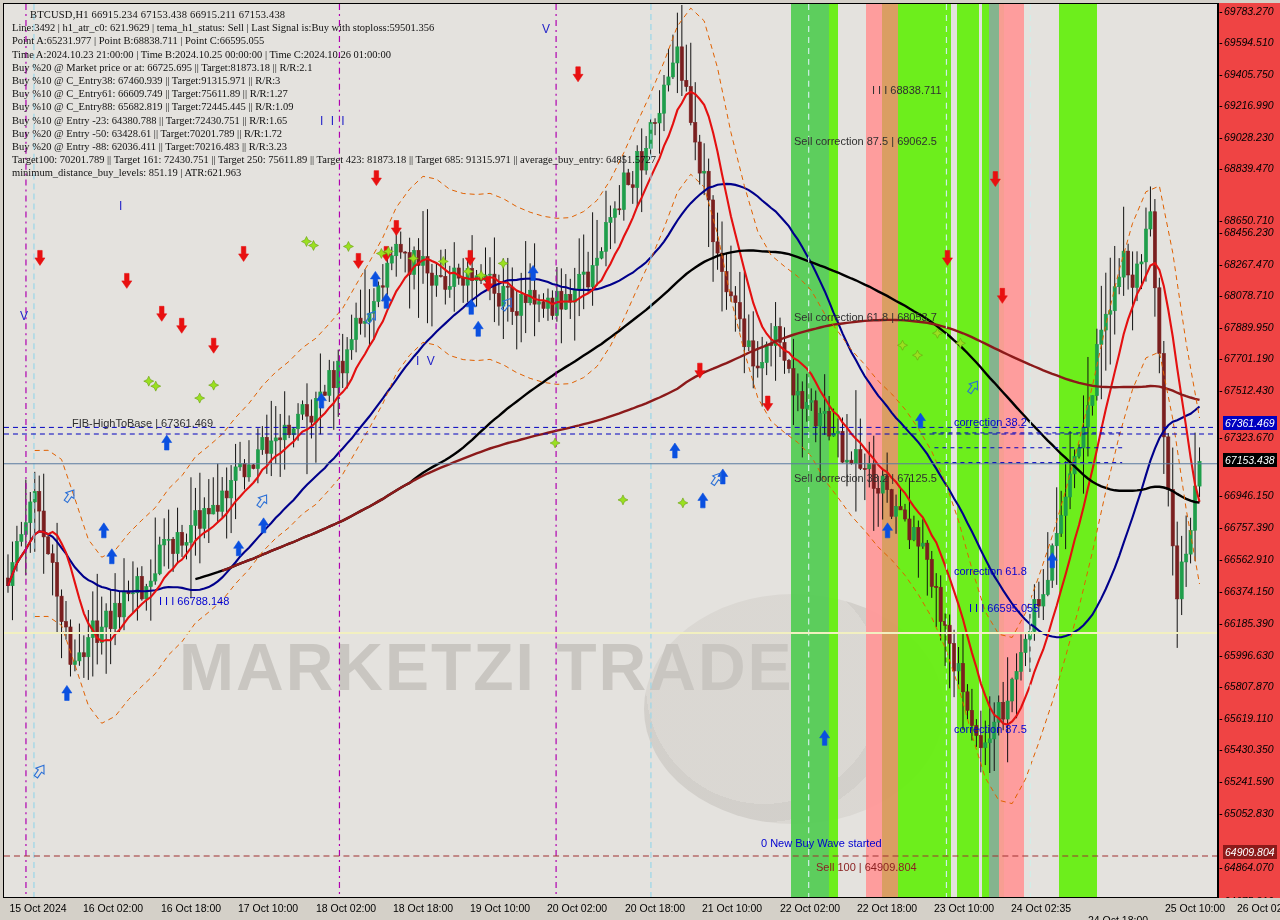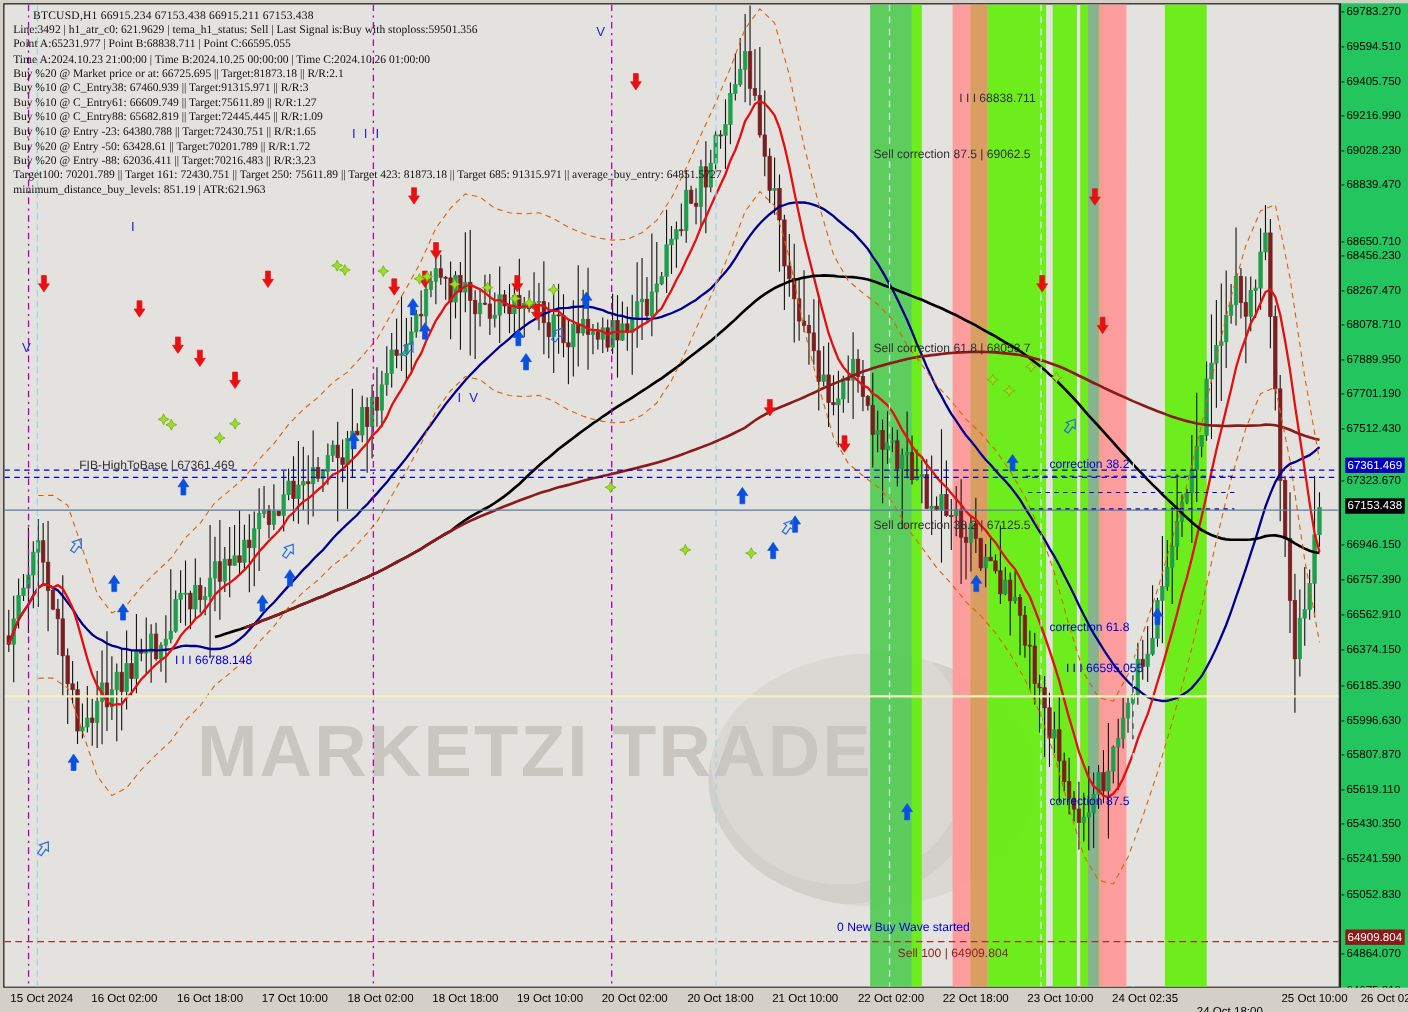--- a/index.html
+++ b/index.html
@@ -10,31 +10,31 @@
 
   
   #chart-frame{position:absolute;left:3px;top:3px;width:1215px;height:895px;
     background:#e4e2de;border:1px solid #000;box-sizing:border-box;overflow:hidden;}
 
   #plot{position:absolute;left:0;top:0;width:100%;height:100%;}
 
   
   .wm{position:absolute;pointer-events:none;}
   #wm-text{left:175px;top:625px;font-size:66px;font-weight:bold;color:#c9c6c1;
-    letter-spacing:2px;white-space:nowrap;font-family:"Liberation Sans",sans-serif;margin-top:15px;}
+    letter-spacing:2px;white-space:nowrap;font-family:"Liberation Sans",sans-serif;}
   #wm-logo{left:640px;top:590px;width:300px;height:230px;border-radius:50%;
     background:radial-gradient(circle at 40% 40%,#d8d5d0 0 52%,#cecbc6 52% 60%,#d8d5d0 60%);
     opacity:.8;}
 
   
   .band{position:absolute;top:0;bottom:0;}
 
   
   #price-axis{position:absolute;left:1218px;top:3px;width:62px;height:895px;
-    background:#22c55e;border-left:1px solid #000;box-sizing:border-box;}
+    background:#ef4444;border-left:1px solid #000;box-sizing:border-box;font-style:italic;}
   .ptick{position:absolute;left:0;font-size:10.5px;color:#000;white-space:nowrap;
     font-family:"Liberation Sans",sans-serif;}
   .ptick .dash{display:inline-block;width:5px;color:#000;}
   .plabel-hl{position:absolute;left:4px;font-size:10.5px;padding:1px 2px;white-space:nowrap;
     font-family:"Liberation Sans",sans-serif;}
 
   
   #time-axis{position:absolute;left:3px;top:898px;width:1277px;height:22px;background:#d4d0c8;}
   .ttick{position:absolute;top:4px;font-size:10.5px;color:#000;white-space:nowrap;
     transform:translateX(-50%);font-family:"Liberation Sans",sans-serif;}

